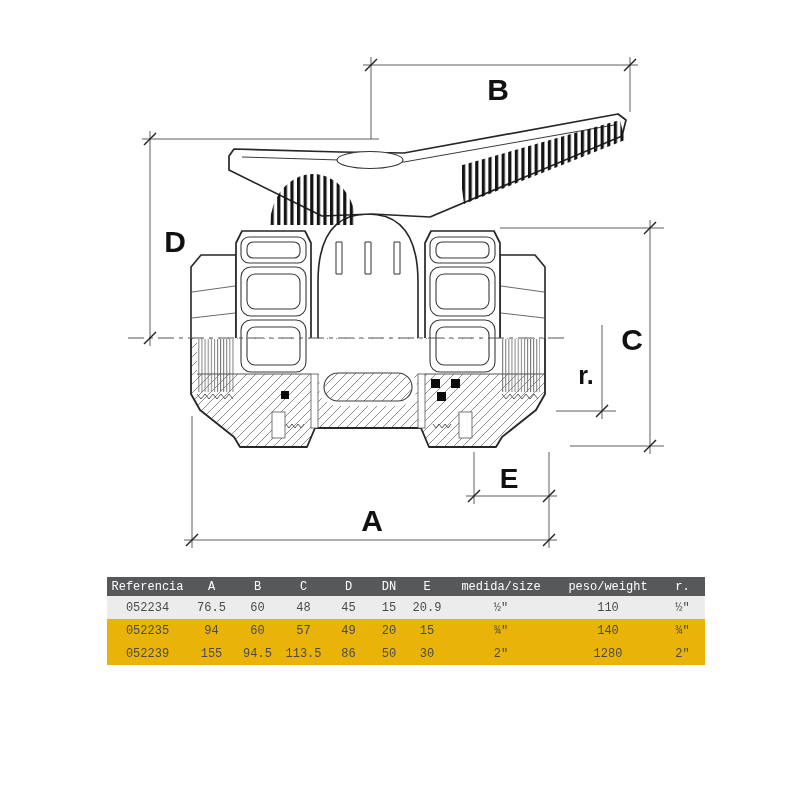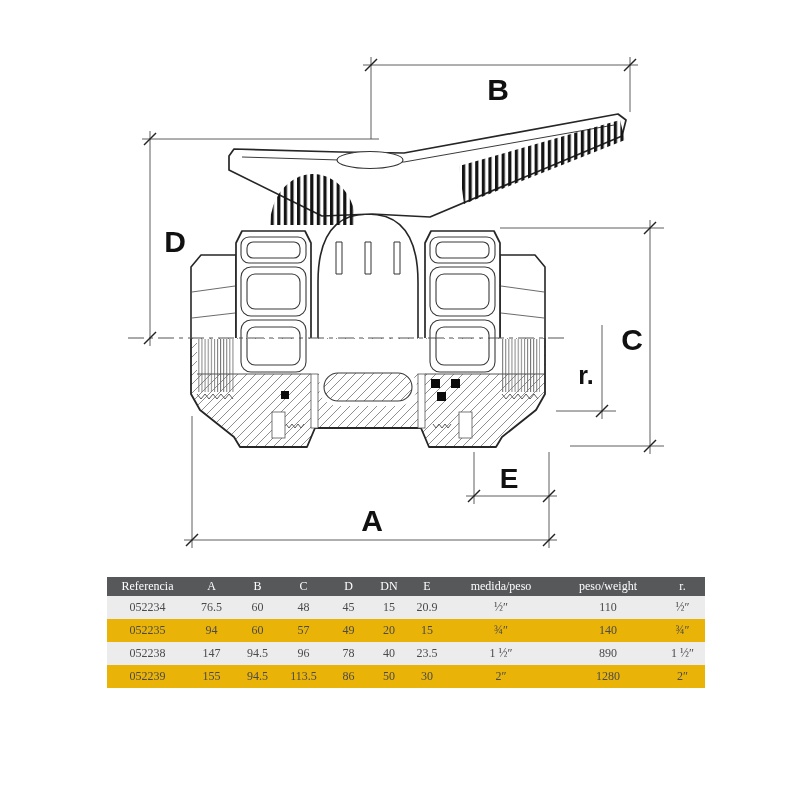--- a/index.html
+++ b/index.html
@@ -1,21 +1,21 @@
 <!DOCTYPE html>
 <html><head>
 <meta charset="utf-8">
 <style>
   html,body{margin:0;padding:0;background:#ffffff;}
   .page{position:relative;width:800px;height:800px;background:#ffffff;overflow:hidden;
         font-family:"Liberation Sans",sans-serif;}
   .drawing{position:absolute;left:0;top:0;width:800px;height:565px;}
   .dim-label{font-family:"Liberation Sans",sans-serif;font-weight:bold;fill:#111111;}
   table.spec{position:absolute;left:107px;top:577px;width:598px;border-collapse:collapse;
-             table-layout:fixed;font-family:Liberation Serif, serif;}
+             table-layout:fixed;font-family:Liberation Mono, monospace;}
   table.spec th{background:#57585a;color:#ffffff;font-weight:400;font-size:12px;
                 height:19px;padding:0;text-align:center;white-space:nowrap;}
   table.spec td{font-size:12px;color:#4a4a4a;height:23px;padding:0;text-align:center;
                 background:#eab308;white-space:nowrap;}
   table.spec tr.alt td{background:#ececec;margin-top:32px;}
 </style>
 </head>
 <body>
 
 <div class="page">
@@ -175,21 +175,21 @@
       </colgroup>
     <thead>
       <tr>
           <th>Referencia</th>
           <th>A</th>
           <th>B</th>
           <th>C</th>
           <th>D</th>
           <th>DN</th>
           <th>E</th>
-          <th>medida/peso</th>
+          <th>medida/size</th>
           <th>peso/weight</th>
           <th>r.</th>
         </tr>
     </thead>
     <tbody>
         <tr class="alt">
           <td>052234</td>
           <td>76.5</td>
           <td>60</td>
           <td>48</td>
@@ -205,32 +205,20 @@
           <td>94</td>
           <td>60</td>
           <td>57</td>
           <td>49</td>
           <td>20</td>
           <td>15</td>
           <td>¾″</td>
           <td>140</td>
           <td>¾″</td>
         </tr>
-        <tr class="alt">
-          <td>052238</td>
-          <td>147</td>
-          <td>94.5</td>
-          <td>96</td>
-          <td>78</td>
-          <td>40</td>
-          <td>23.5</td>
-          <td>1 ½″</td>
-          <td>890</td>
-          <td>1 ½″</td>
-        </tr>
         <tr>
           <td>052239</td>
           <td>155</td>
           <td>94.5</td>
           <td>113.5</td>
           <td>86</td>
           <td>50</td>
           <td>30</td>
           <td>2″</td>
           <td>1280</td>

